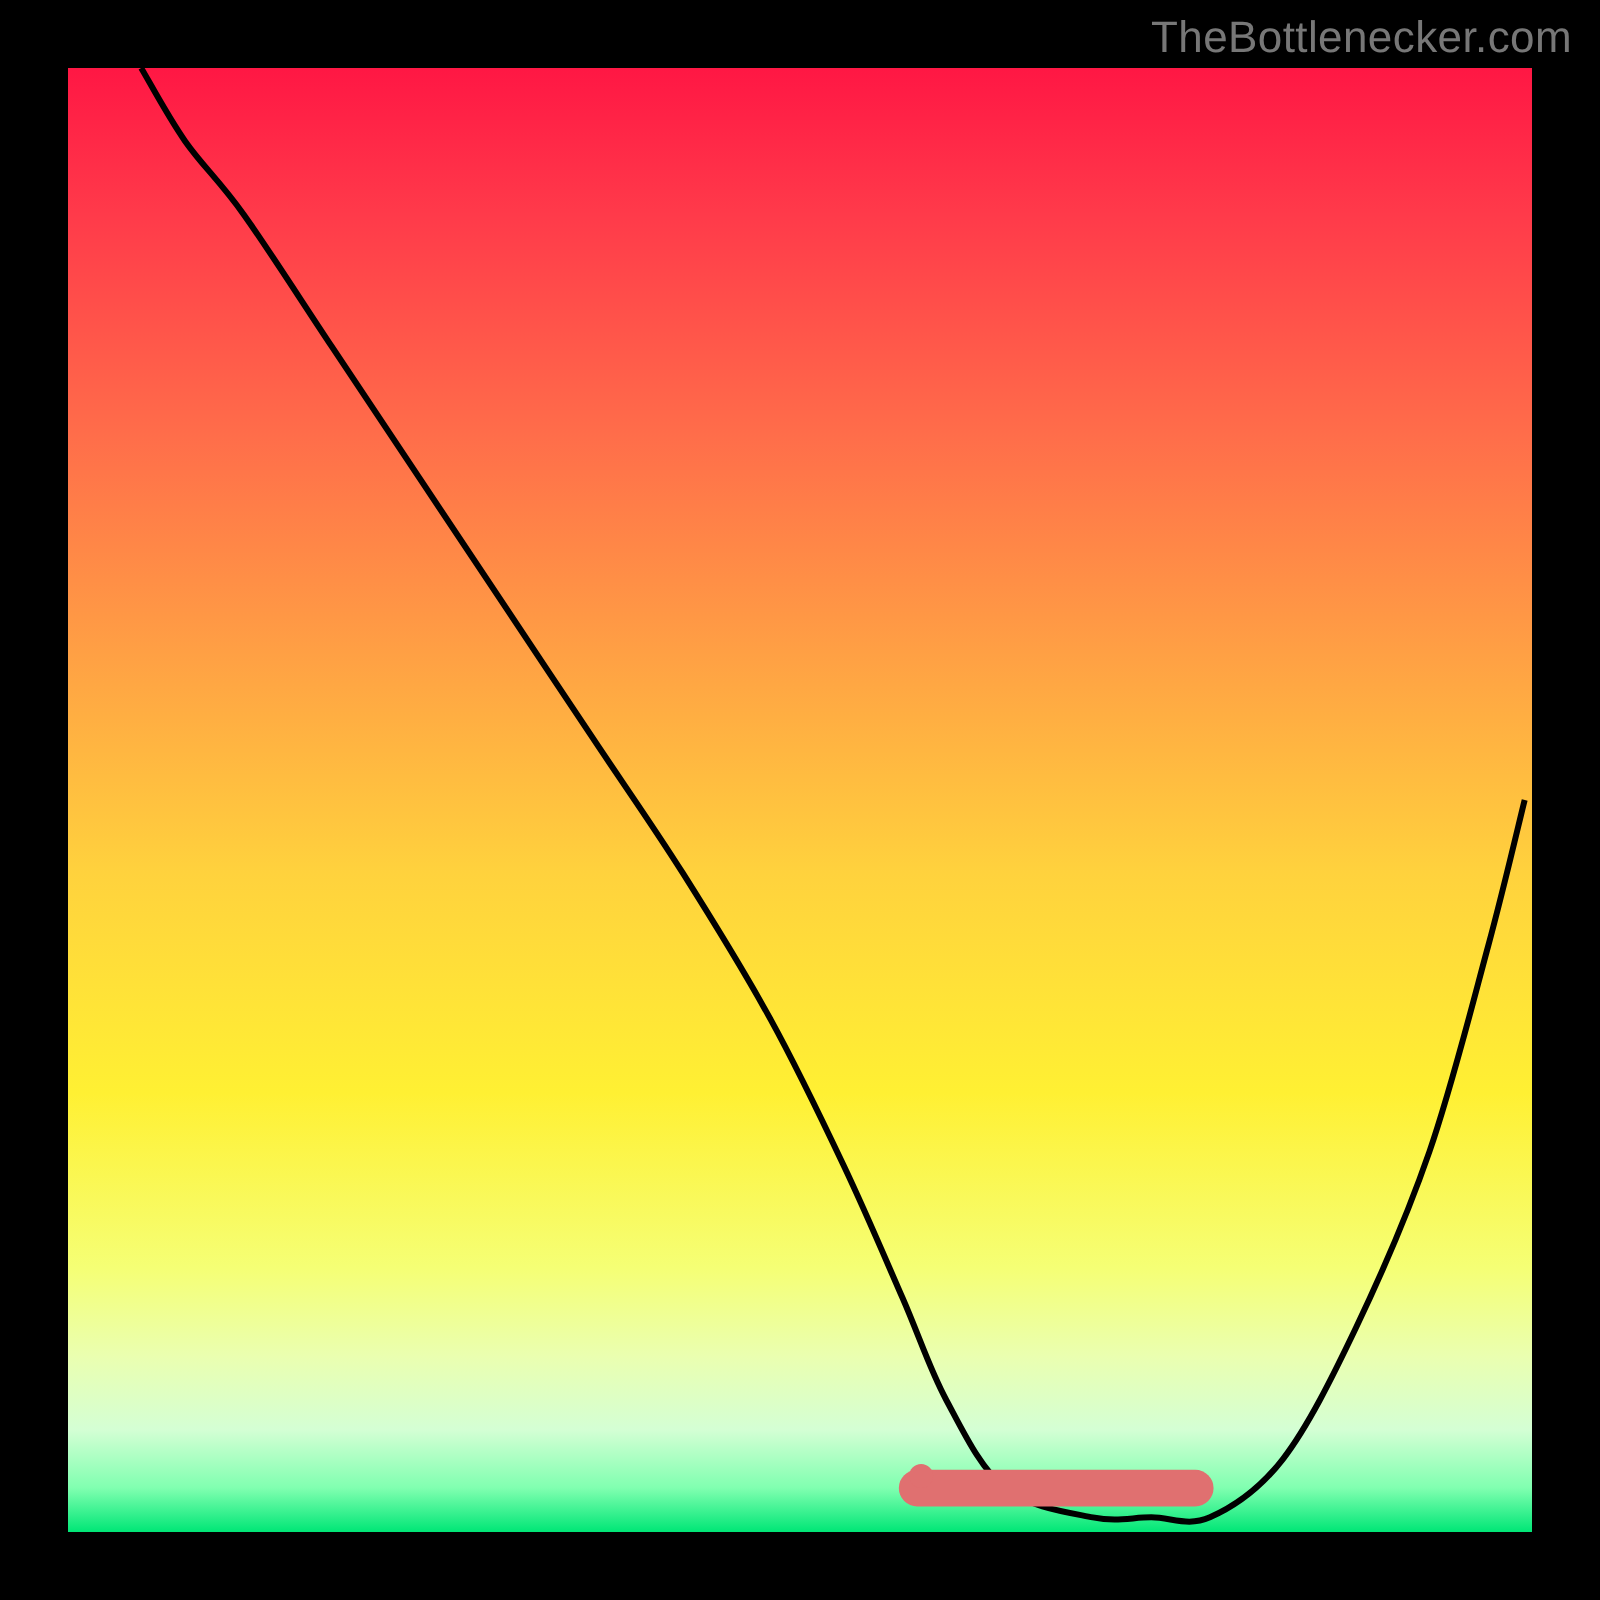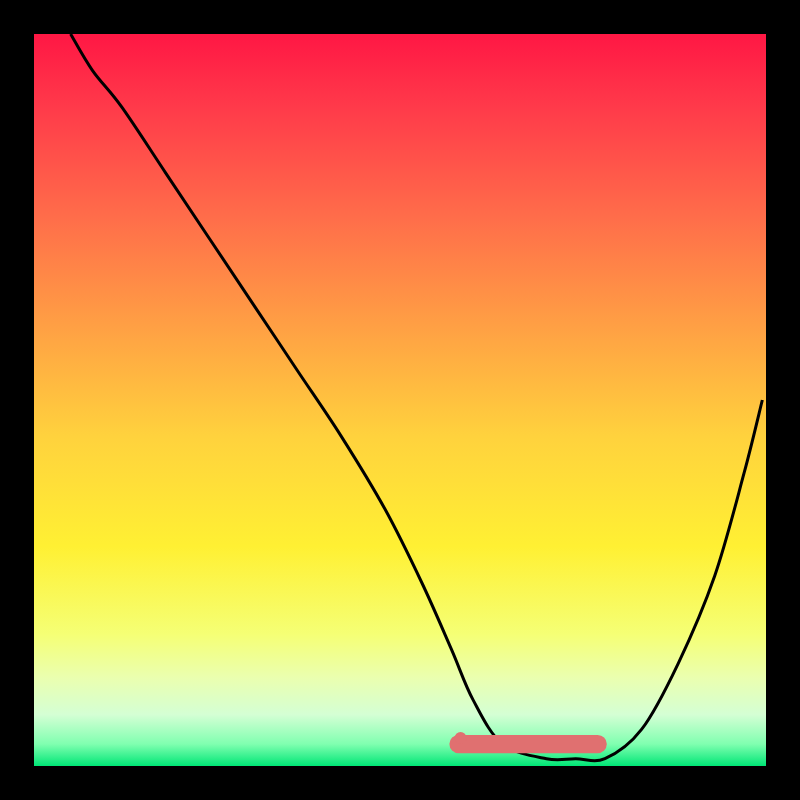--- a/index.html
+++ b/index.html
@@ -27,20 +27,21 @@
     z-index: 5;
   }
   svg {
     display: block;
   }
 </style>
 </head>
 <body>
 
 <div class="chart-wrap">
+  <div class="watermark">TheBottlenecker.com</div>
 
   <svg id="chart-svg" width="800" height="800" viewBox="0 0 800 800">
     <defs>
       <linearGradient id="bg-grad" x1="0" y1="0" x2="0" y2="1">
           <stop offset="0%" stop-color="#ff1744"></stop>
           <stop offset="10%" stop-color="#ff3a4a"></stop>
           <stop offset="25%" stop-color="#ff6d4a"></stop>
           <stop offset="40%" stop-color="#ffa044"></stop>
           <stop offset="55.00000000000001%" stop-color="#ffd23d"></stop>
           <stop offset="70%" stop-color="#fff033"></stop>

